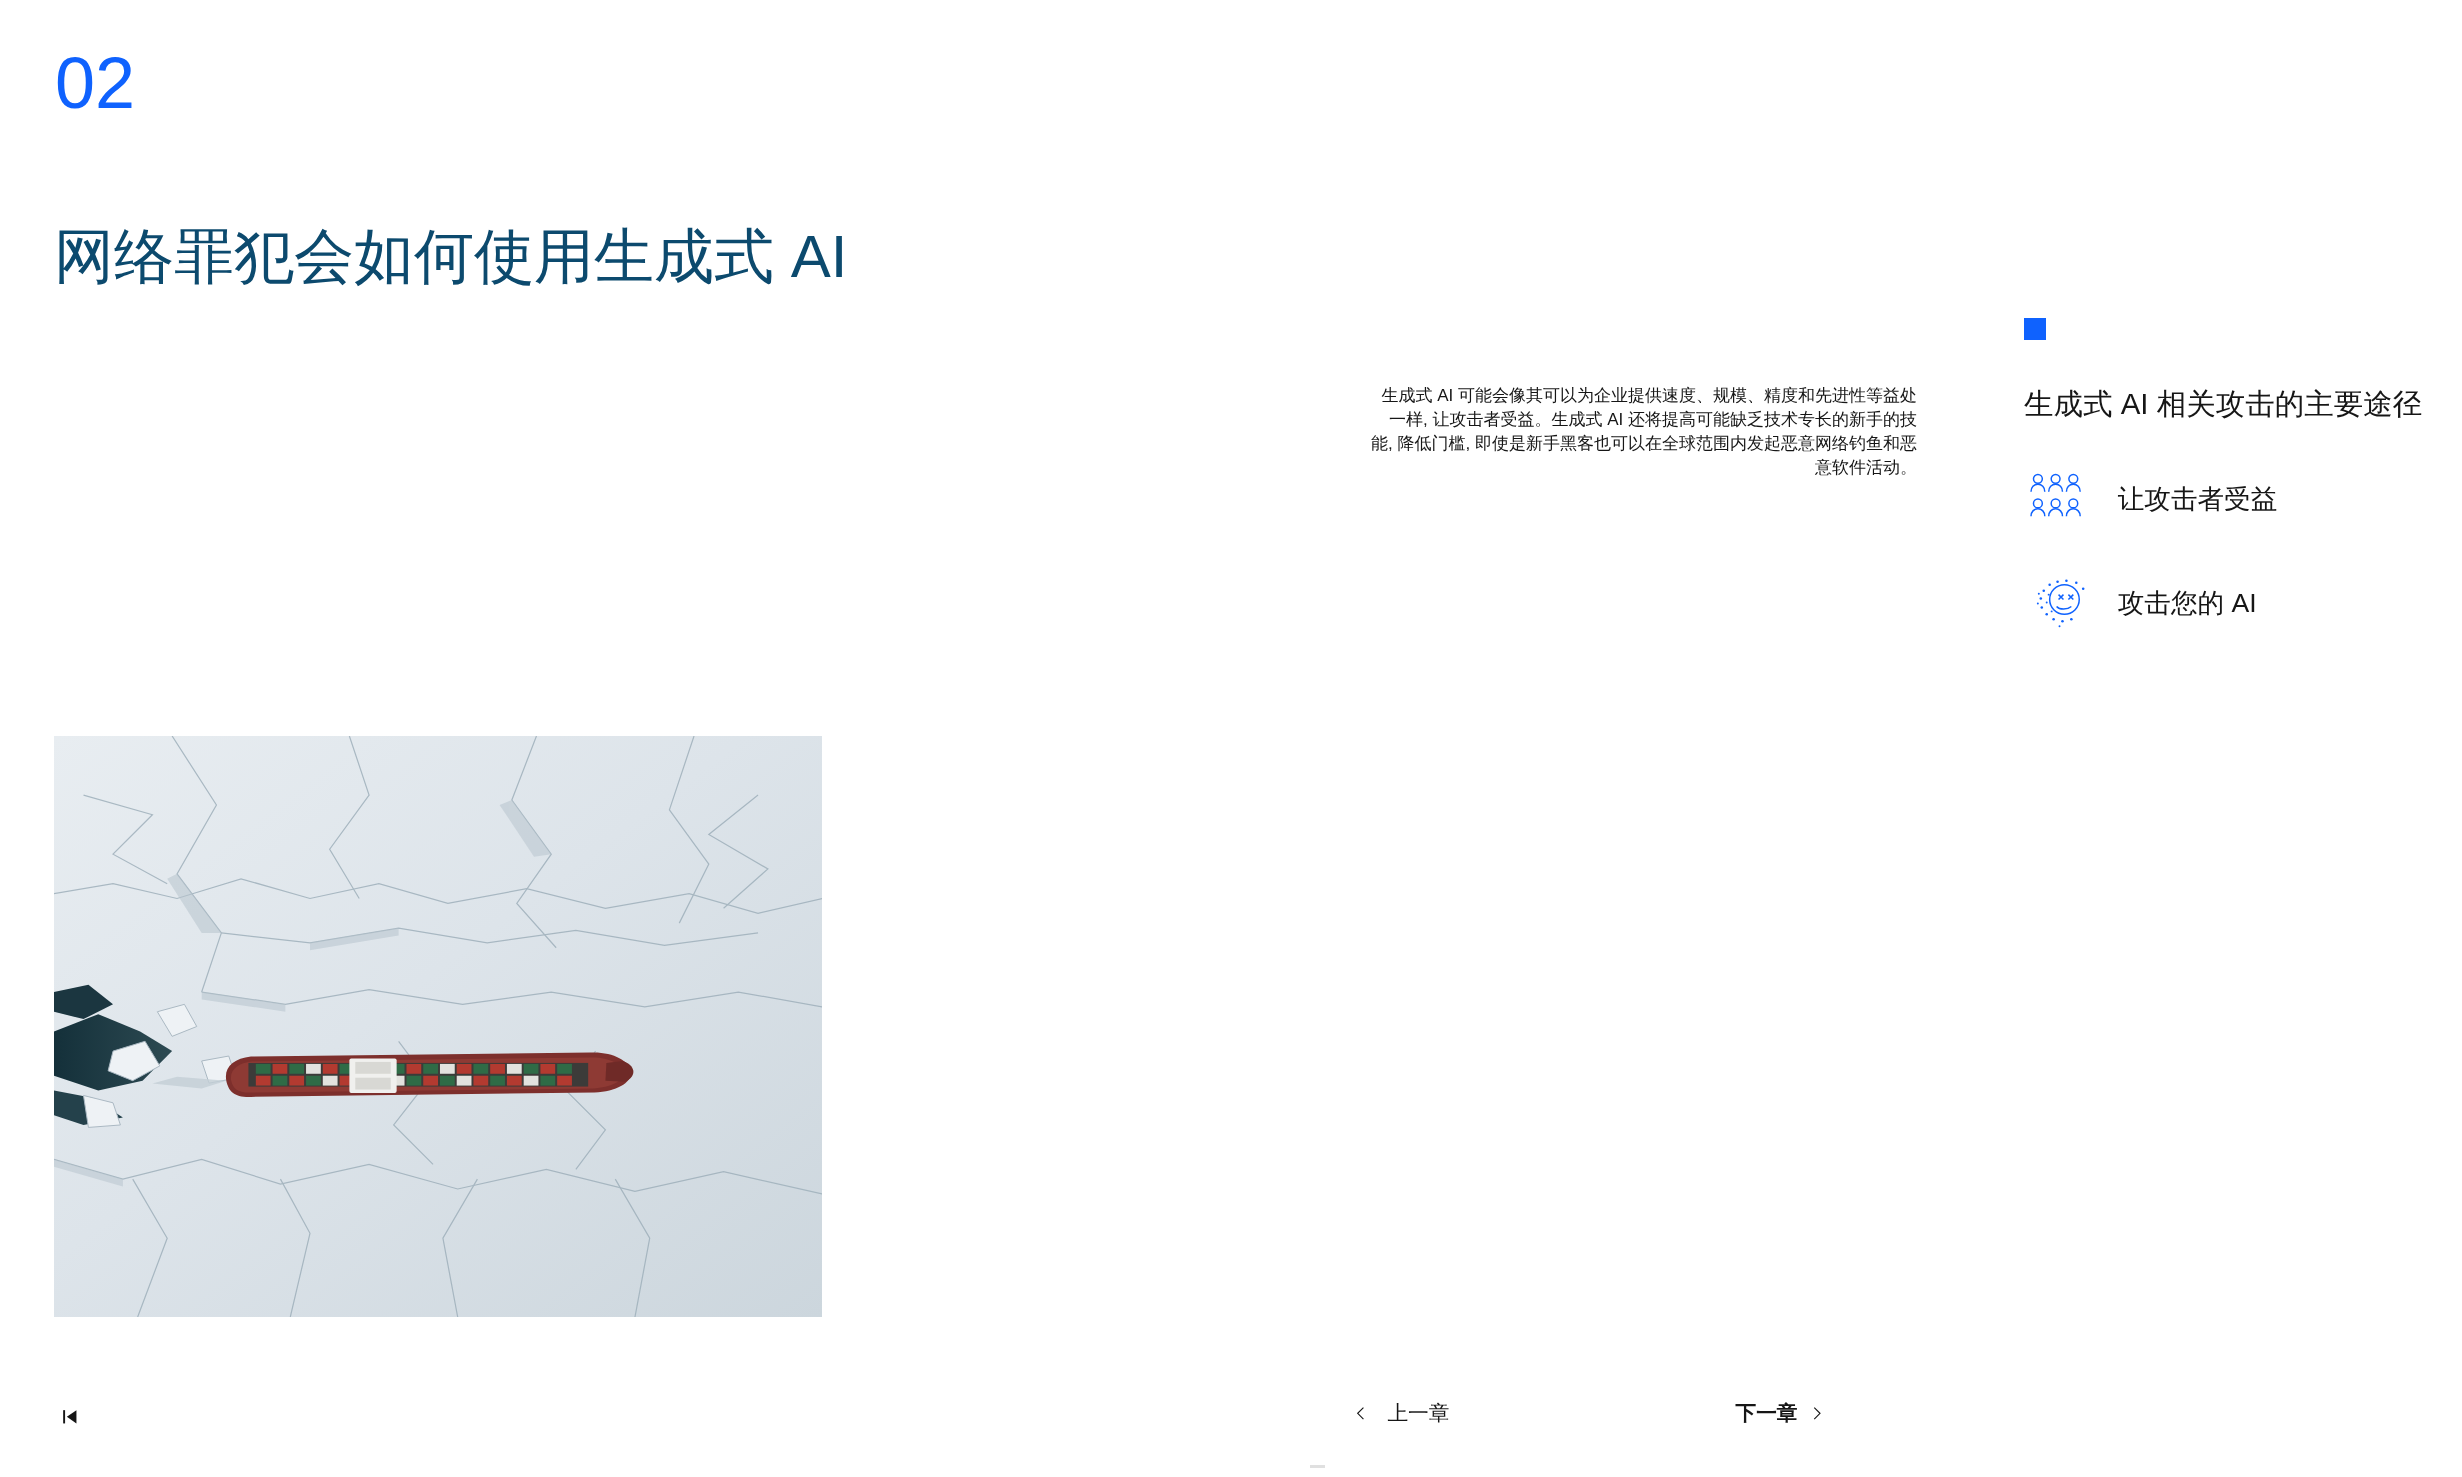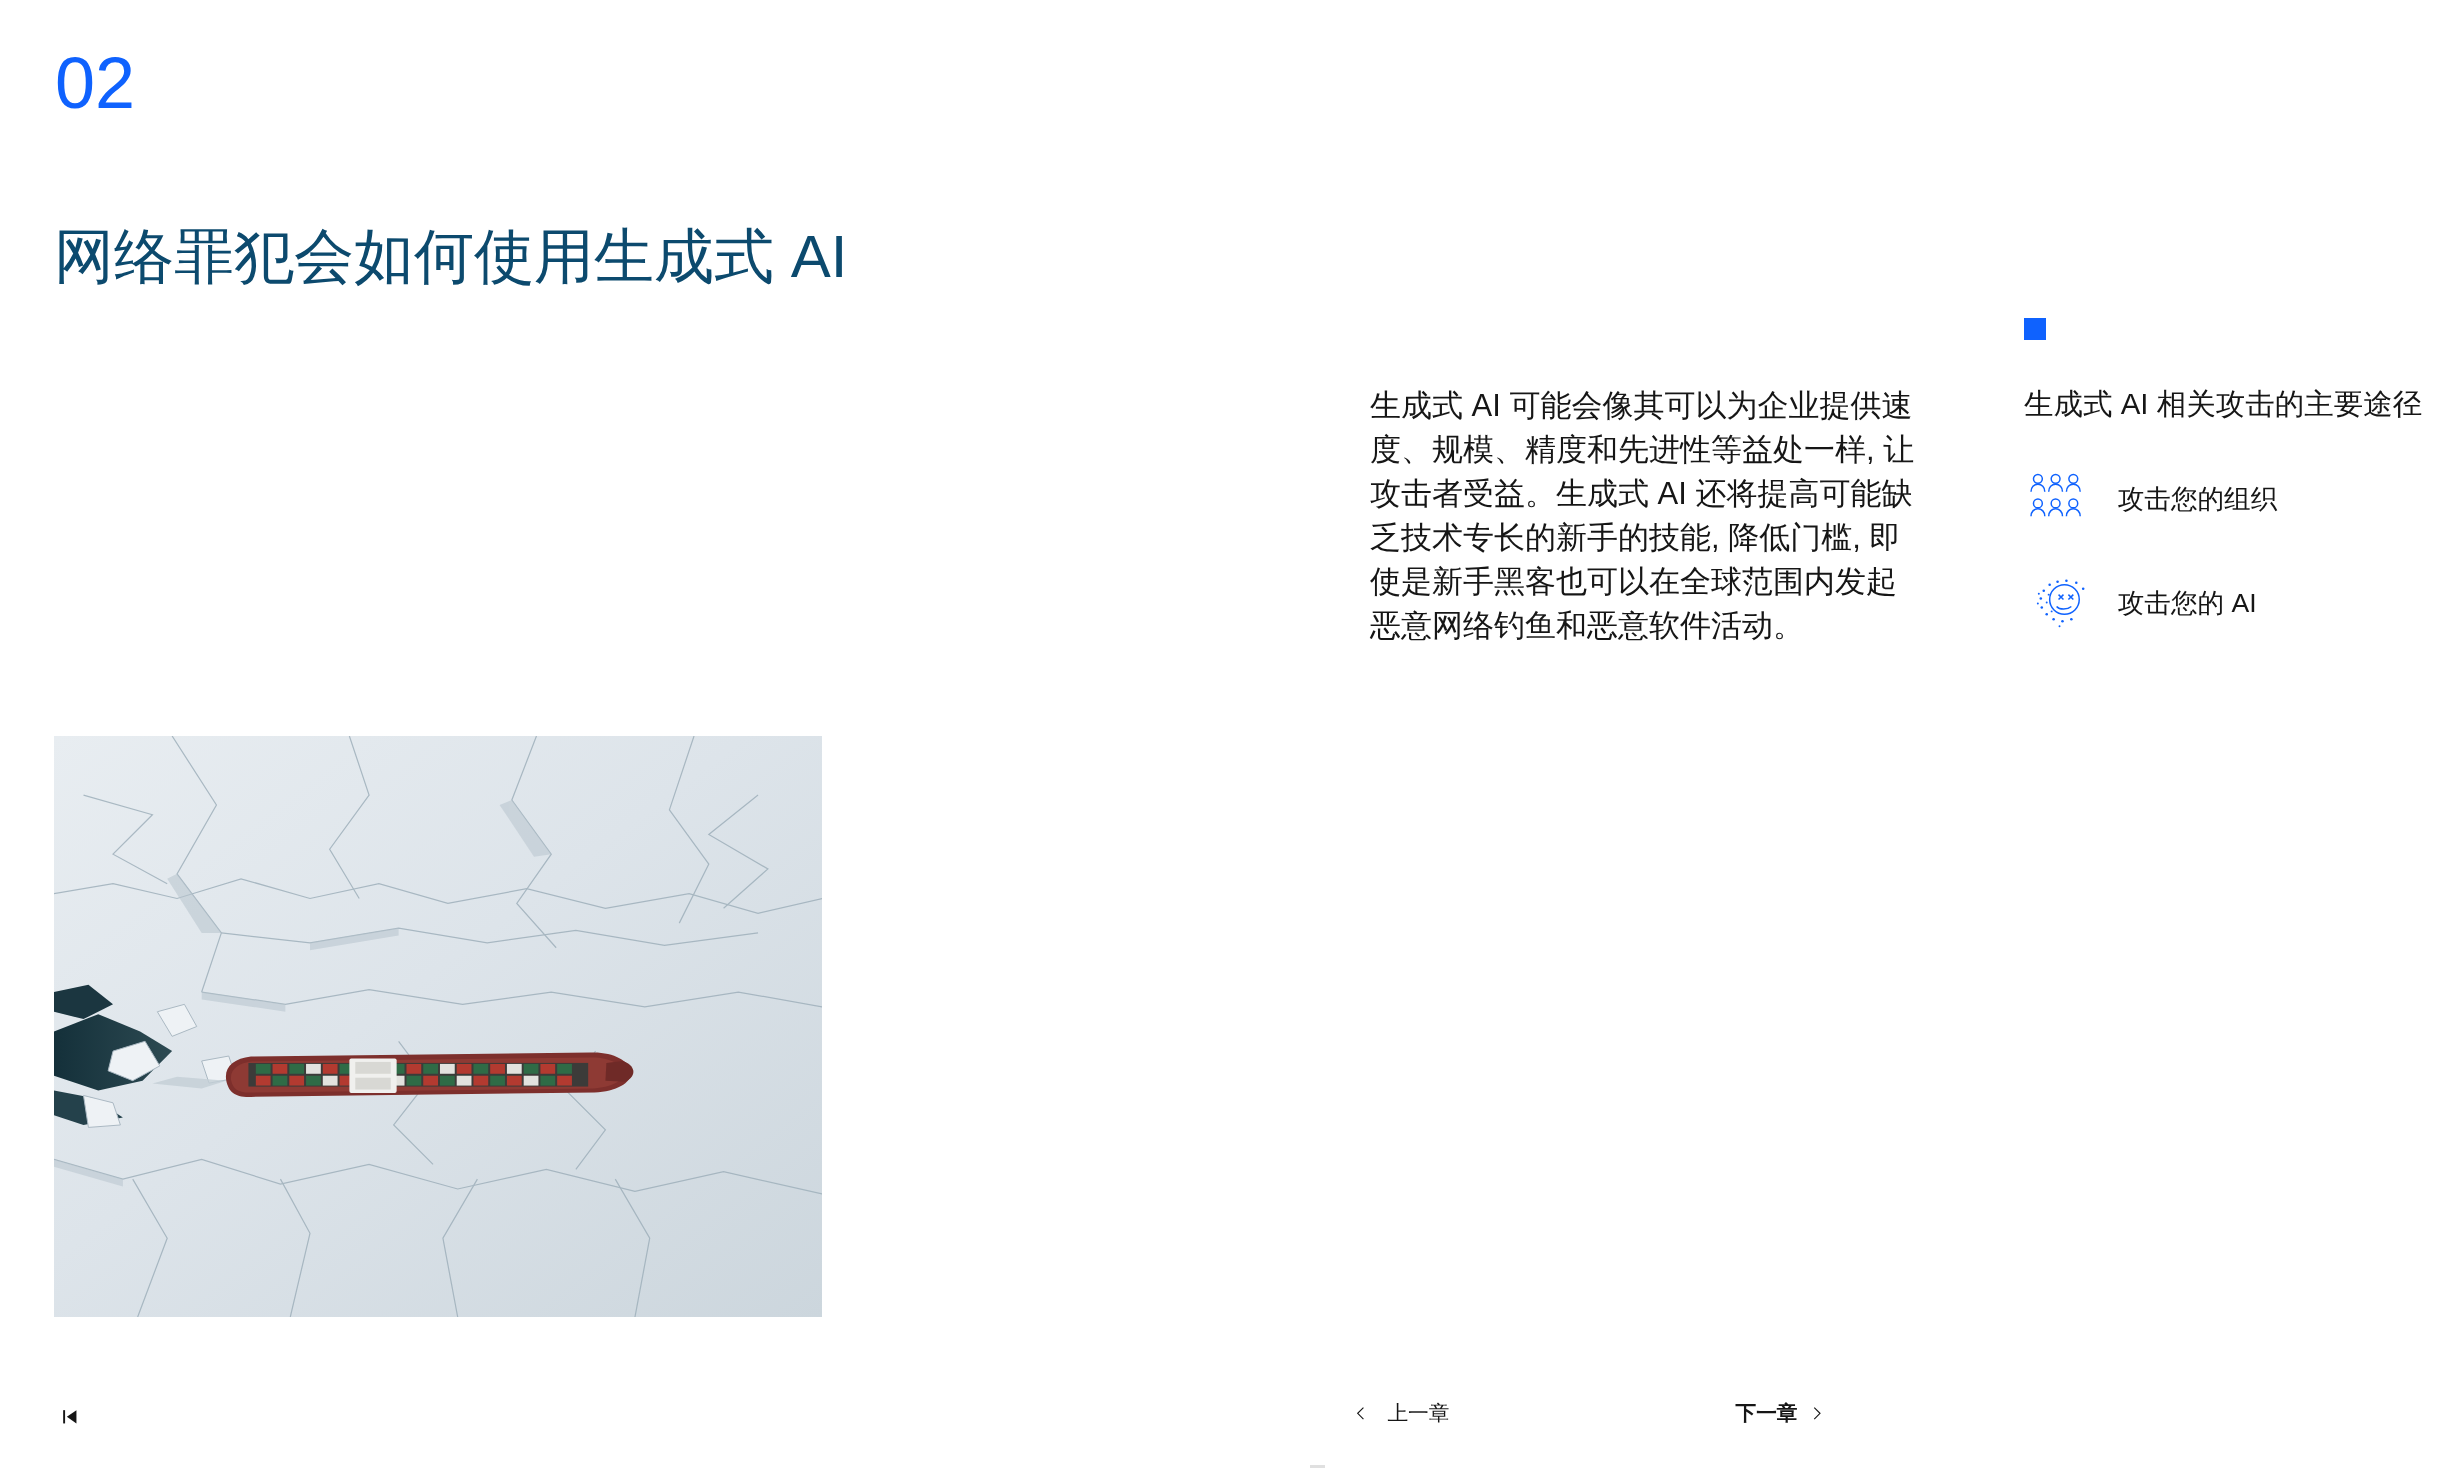--- a/index.html
+++ b/index.html
@@ -55,26 +55,26 @@
   .hero-svg { display: block; width: 100%; height: 100%; }
 
   
   .body-col {
     position: absolute;
     left: 1370px;
     top: 384px;
     width: 547px;
   }
   .body-para {
-    font-size: 31px;
+    font-size: 17px;
     line-height: 1.42;
     color: #161616;
     margin: 0 0 30.5px 0;
     letter-spacing: 0px;
-    text-align: left;
+    text-align: right;
   }
   .body-para:last-child { margin-bottom: 0; }
 
   
   .right-col {
     position: absolute;
     left: 2024px;
     top: 318px;
     width: 552px;
   }
@@ -305,21 +305,21 @@
             <path d="M80 44c0-9 6-15 14-15s14 6 14 15"></path>
           <circle cx="22" cy="68" r="9"></circle>
             <path d="M8 94c0-9 6-15 14-15s14 6 14 15"></path>
           <circle cx="58" cy="68" r="9"></circle>
             <path d="M44 94c0-9 6-15 14-15s14 6 14 15"></path>
           <circle cx="94" cy="68" r="9"></circle>
             <path d="M80 94c0-9 6-15 14-15s14 6 14 15"></path>
         </g>
       </svg>
     </span>
-    <span class="vector-label">攻击您的组织</span>
+    <span class="vector-label">让攻击者受益</span>
   </div>
 
   <div class="vector-item">
     <span class="vector-icon">
       <svg width="69" height="69" viewBox="0 0 140 140" fill="none" stroke="#0f62fe" stroke-width="3">
         <circle cx="76" cy="62" r="30"></circle>
         <path d="M64 52 l10 10 M74 52 l-10 10"></path>
         <path d="M84 52 l10 10 M94 52 l-10 10"></path>
         <path d="M60 76c6 7 22 7 30 0"></path>
         <g fill="#0f62fe" stroke="none">

